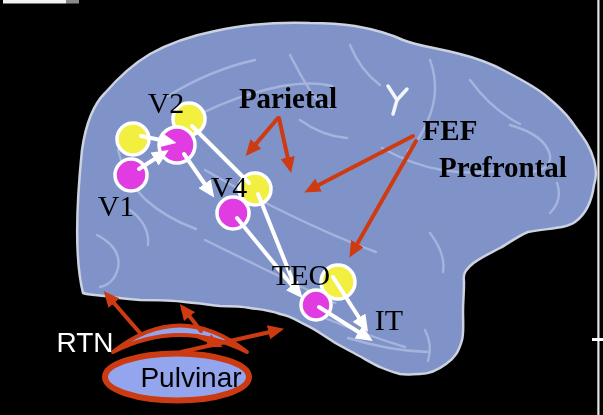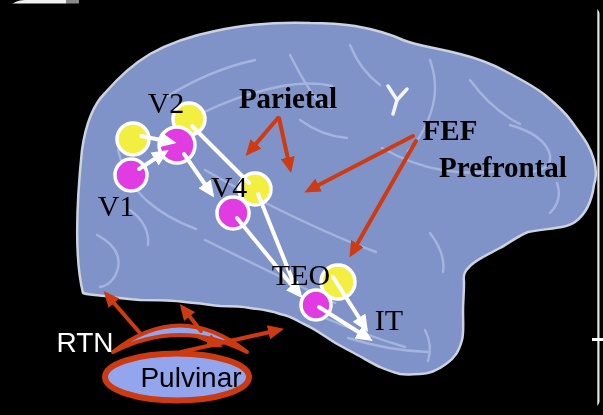--- a/index.html
+++ b/index.html
@@ -1,16 +1,16 @@
 <!DOCTYPE html>
 <html><head>
 <meta charset="utf-8">
 <style>
   html,body{margin:0;padding:0;background:#000;}
-  .stage{position:relative;width:603px;height:415px;background:#000;overflow:hidden;border-radius:25px;}
+  .stage{position:relative;width:603px;height:415px;background:#000;overflow:hidden;}
   svg{position:absolute;left:0;top:0;}
   .area-label{font-family:"Liberation Serif", serif;font-size:30px;fill:#000;}
   .area-label.bold{font-weight:700;font-size:29px;}
   .sans-label{font-family:"Liberation Sans", sans-serif;font-size:28px;}
 </style>
 </head>
 <body>
 
 <div class="stage">
 <svg width="603" height="415" viewBox="0 0 603 415">

